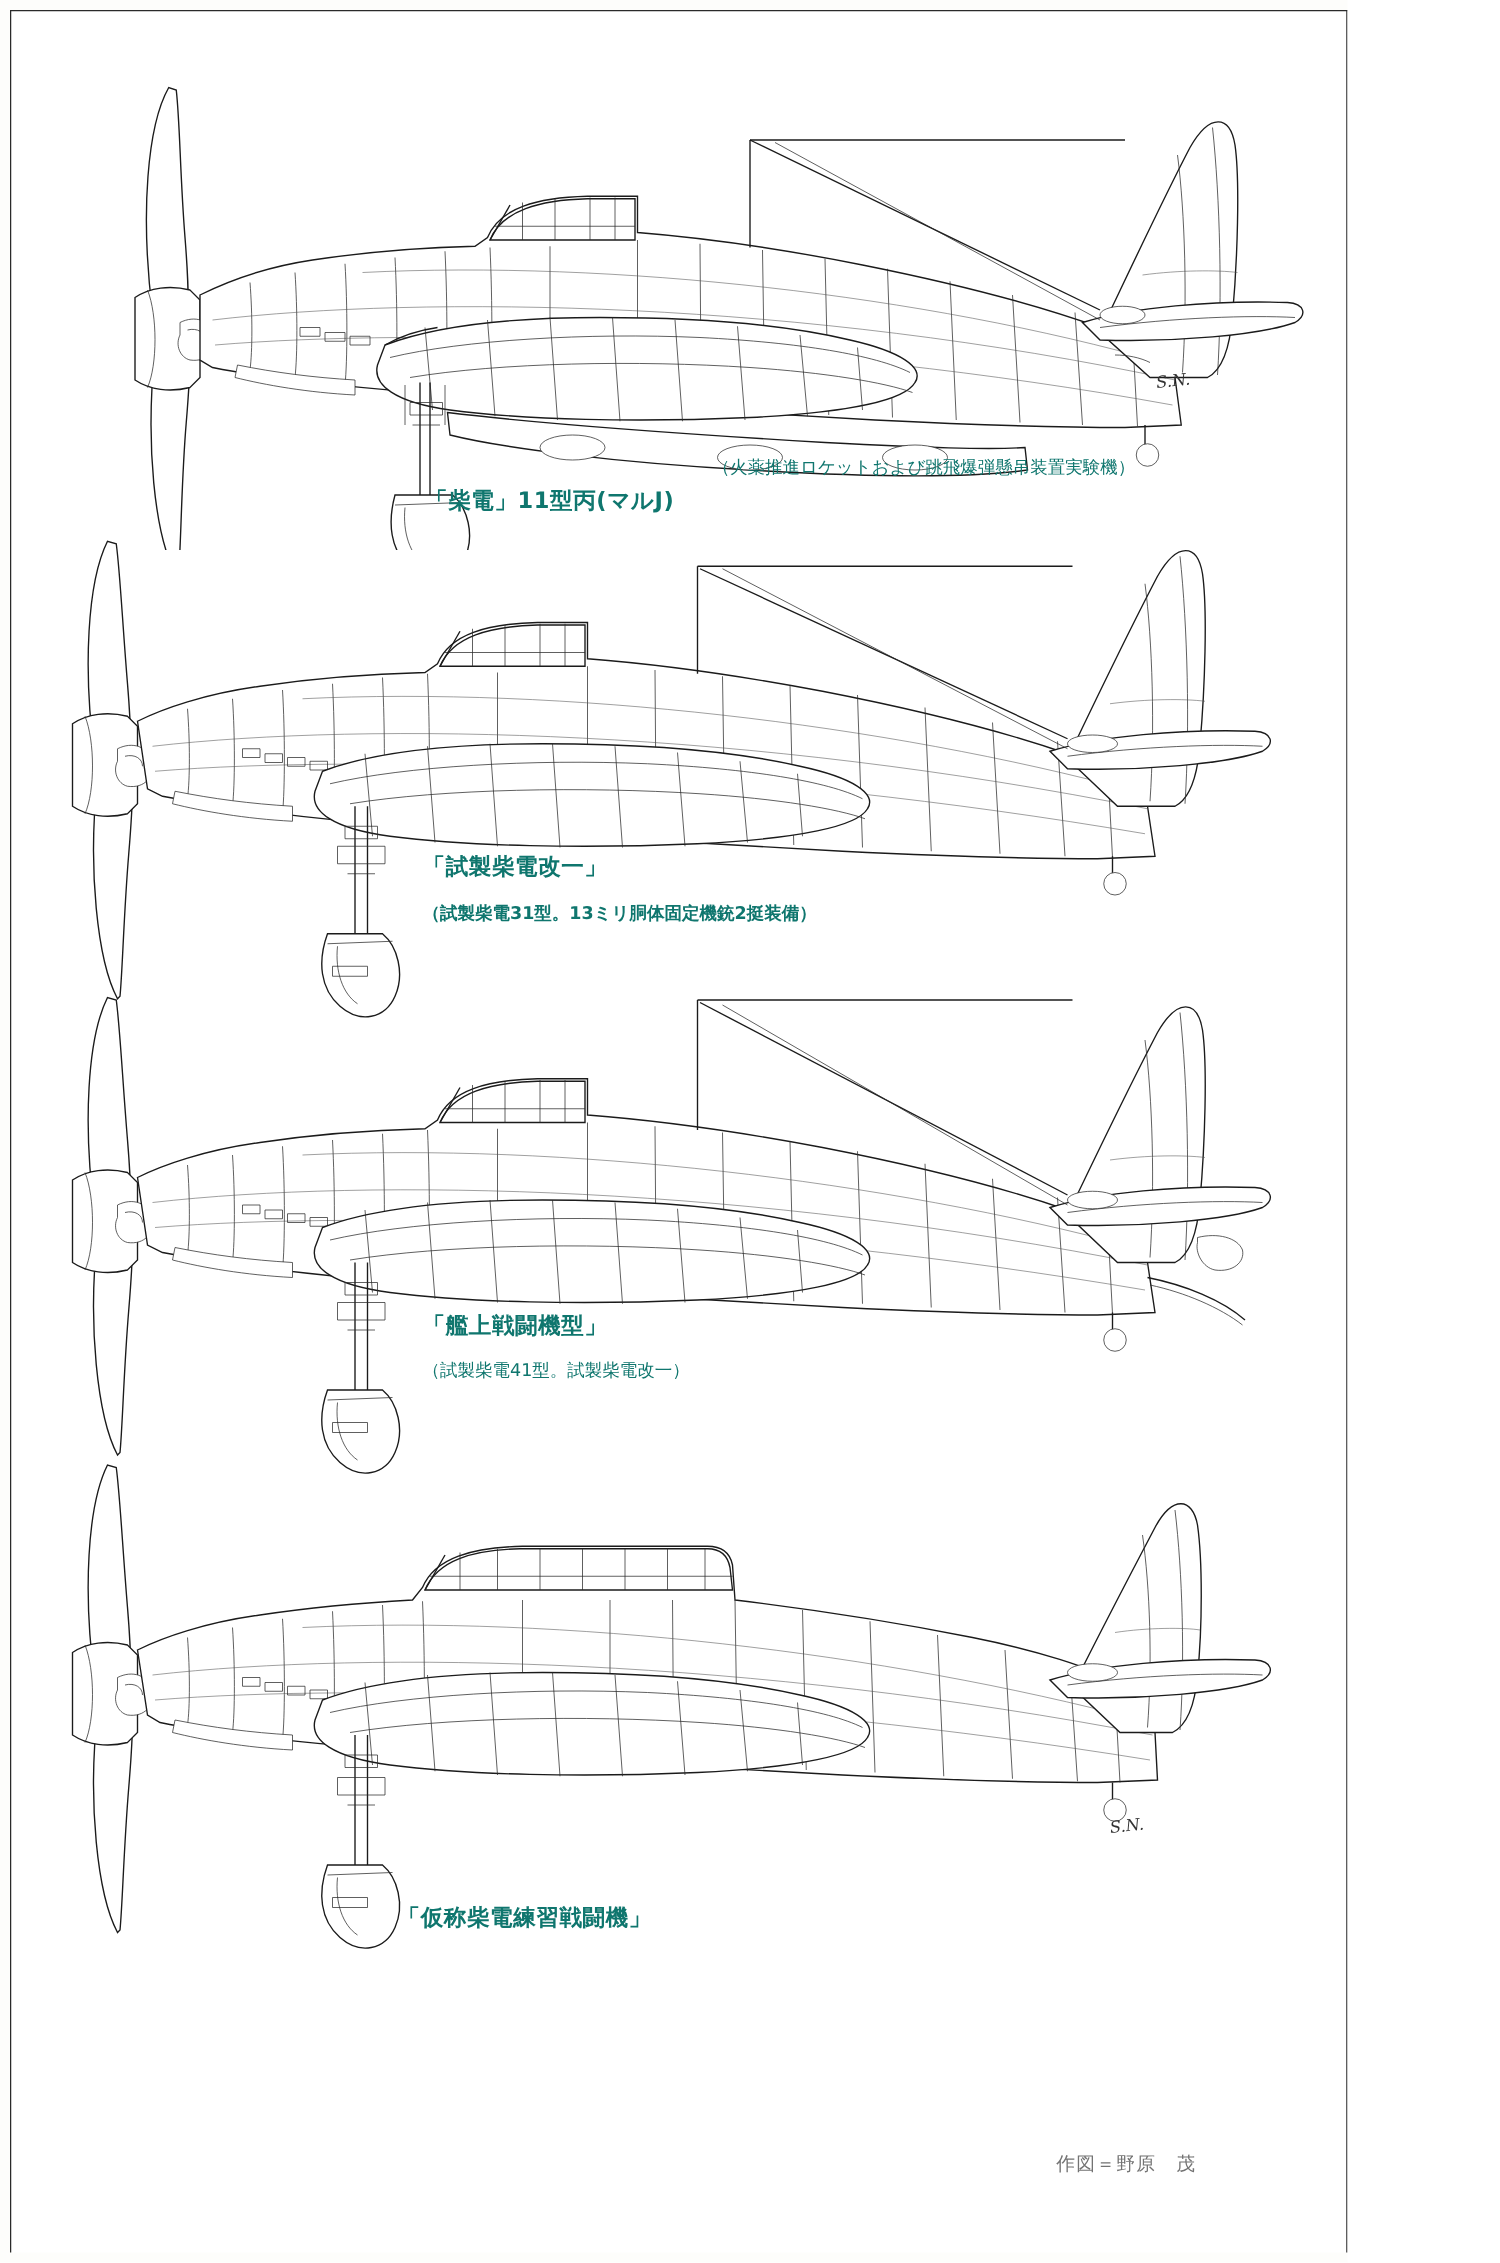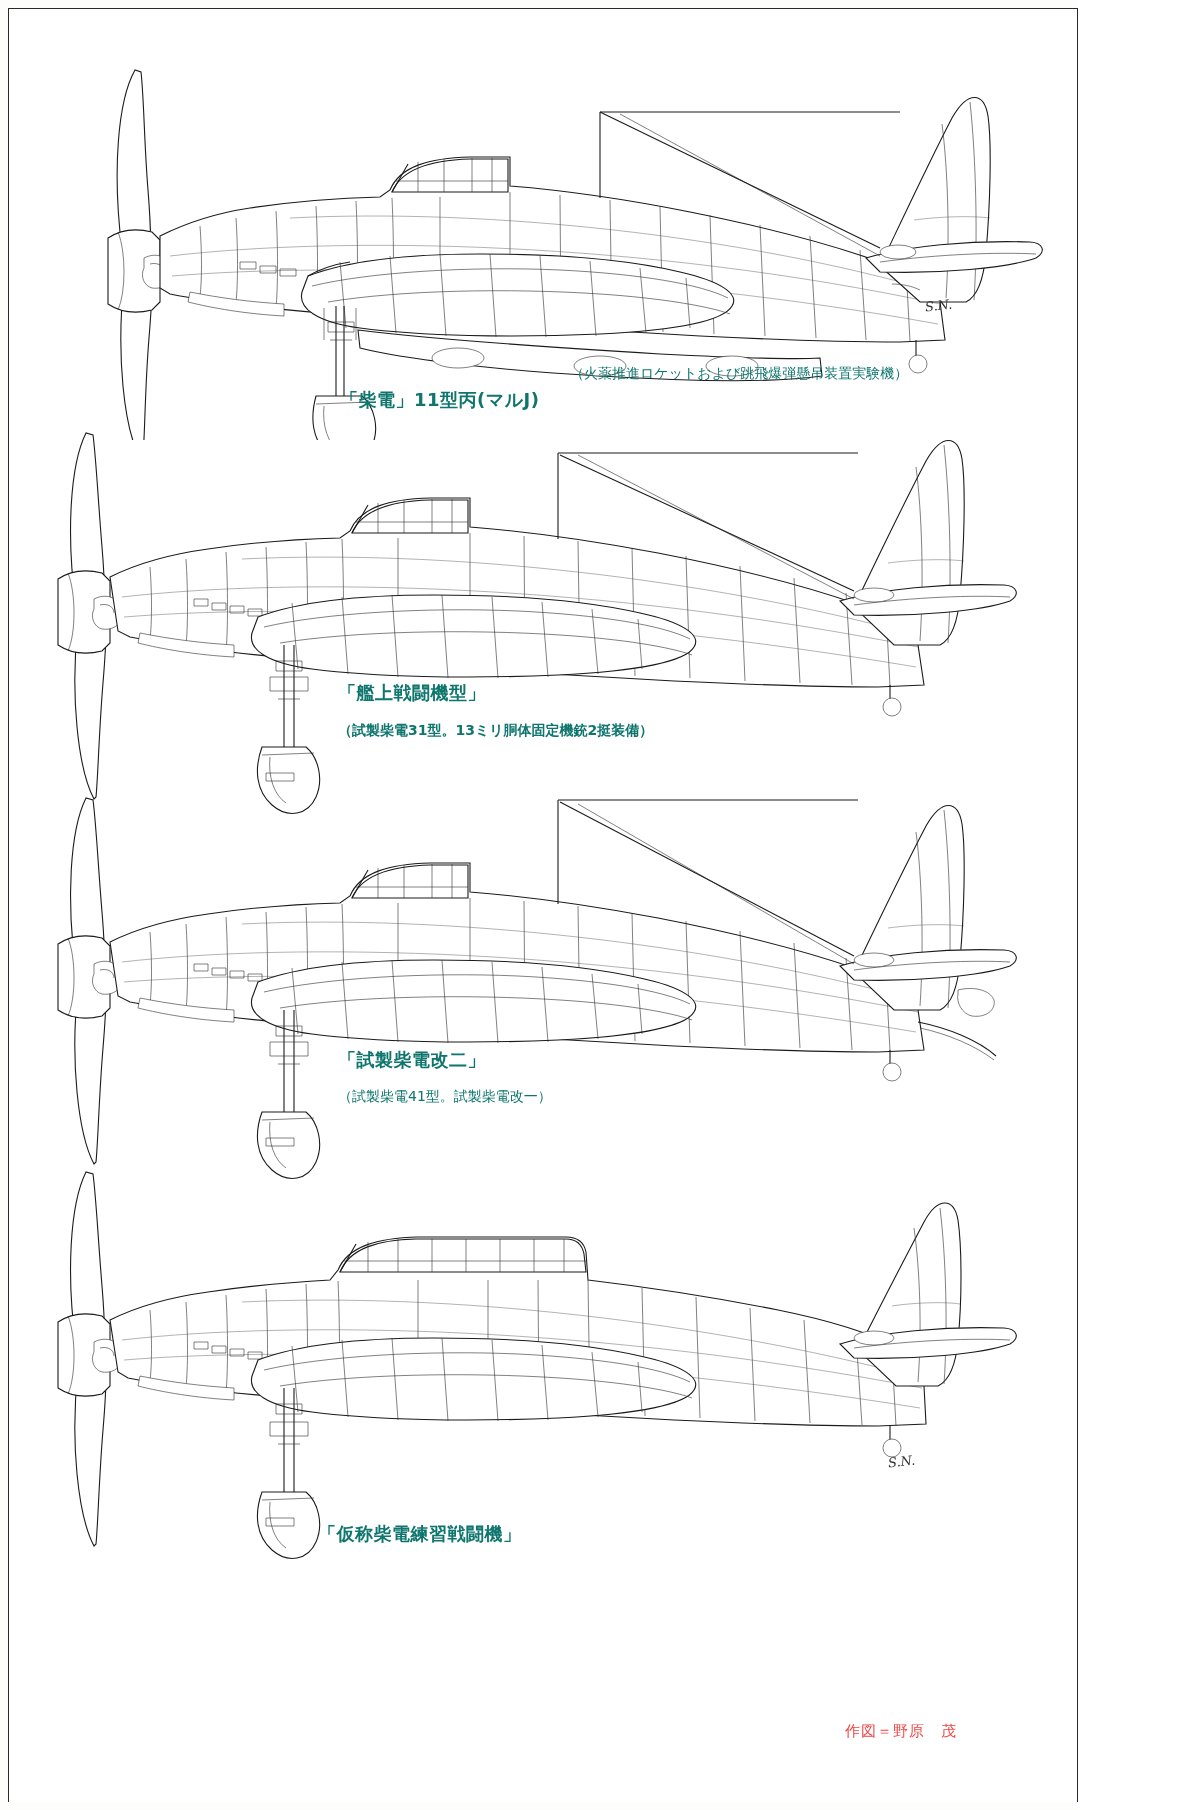--- a/index.html
+++ b/index.html
@@ -63,21 +63,21 @@
     letter-spacing: 0.5px;
   }
   .cap-sub {
     font-size: 14px;
     letter-spacing: 0px;
   }
   .credit {
     position: absolute;
     font-size: 15px;
     letter-spacing: 1px;
-    color: #ef4444;
+    color: #737373;
   }
   .signature {
     position: absolute;
     font-family: "DejaVu Serif", "Liberation Serif", serif;
     font-style: italic;
     font-size: 13px;
     color: #333;
     transform: rotate(-6deg);
   }
   svg { display: block; }
@@ -295,21 +295,21 @@
 
         <path class="ln" d="M540 58 L 840 58"></path>
         <path class="ln" d="M540 58 L 540 144"></path>
         <path class="ln" d="M542 60 L 836 196"></path>
         <path class="ln-t" d="M560 60 L 836 204"></path>
 
         <path class="ln" d="M872 290 L 872 306"></path>
         <circle class="fillw-t" cx="874" cy="312" r="9"></circle>
       </g>
     </svg>
-    <div class="caption cap-title" style="left:320px; top:286px;">「艦上戦闘機型」</div>
+    <div class="caption cap-title" style="left:320px; top:286px;">「試製柴電改一」</div>
     <div class="caption cap-sub" style="left:320px; top:327px;font-weight:bold;">（試製柴電31型。13ミリ胴体固定機銃2挺装備）</div>
   </div>
 
   <div class="plate" style="left:18px; top:760px; width:1040px; height:420px;">
     <svg class="drawing" width="1040" height="420" viewBox="0 0 1040 420">
       <g>
 
         <path class="fillw" d="M68 38 C 52 70, 48 140, 58 212 C 62 236, 72 244, 80 238 C 88 232, 88 200, 84 152 C 80 104, 78 62, 75 40 Z"></path>
         <path class="fillw" d="M76 404 C 60 374, 52 300, 60 228 C 64 204, 74 196, 82 202 C 90 208, 89 240, 85 288 C 81 336, 80 382, 78 402 Z"></path>
         <path class="fillw" d="M40 184 C 52 176, 68 174, 84 178 L 92 186 L 92 248 L 84 256 C 68 260, 52 258, 40 250 Z"></path>
@@ -398,21 +398,21 @@
         <path class="ln" d="M540 40 L 540 144"></path>
         <path class="ln" d="M542 42 L 836 196"></path>
         <path class="ln-t" d="M560 44 L 836 204"></path>
 
         <path class="ln" d="M872 290 L 872 306"></path>
         <circle class="fillw-t" cx="874" cy="312" r="9"></circle>
 
         <path class="fillw-t" d="M940 230 C 956 226, 972 230, 976 240 C 978 250, 968 258, 954 256 C 944 254, 938 242, 940 234 Z"></path>
       </g>
     </svg>
-    <div class="caption cap-title" style="left:320px; top:288px;">「試製柴電改二」</div>
+    <div class="caption cap-title" style="left:320px; top:288px;">「艦上戦闘機型」</div>
     <div class="caption cap-sub" style="left:320px; top:328px;">（試製柴電41型。試製柴電改一）</div>
   </div>
 
   <div class="plate" style="left:18px; top:1130px; width:1040px; height:440px;">
     <svg class="drawing" width="1040" height="440" viewBox="0 0 1040 440">
       <g>
 
         <path class="fillw" d="M68 42 C 52 74, 48 144, 58 216 C 62 240, 72 248, 80 242 C 88 236, 88 204, 84 156 C 80 108, 78 66, 75 44 Z"></path>
         <path class="fillw" d="M76 416 C 60 386, 52 312, 60 240 C 64 216, 74 208, 82 214 C 90 220, 89 252, 85 300 C 81 348, 80 394, 78 414 Z"></path>
         <path class="fillw" d="M40 192 C 52 184, 68 182, 84 186 L 92 194 L 92 256 L 84 264 C 68 268, 52 266, 40 258 Z"></path>

